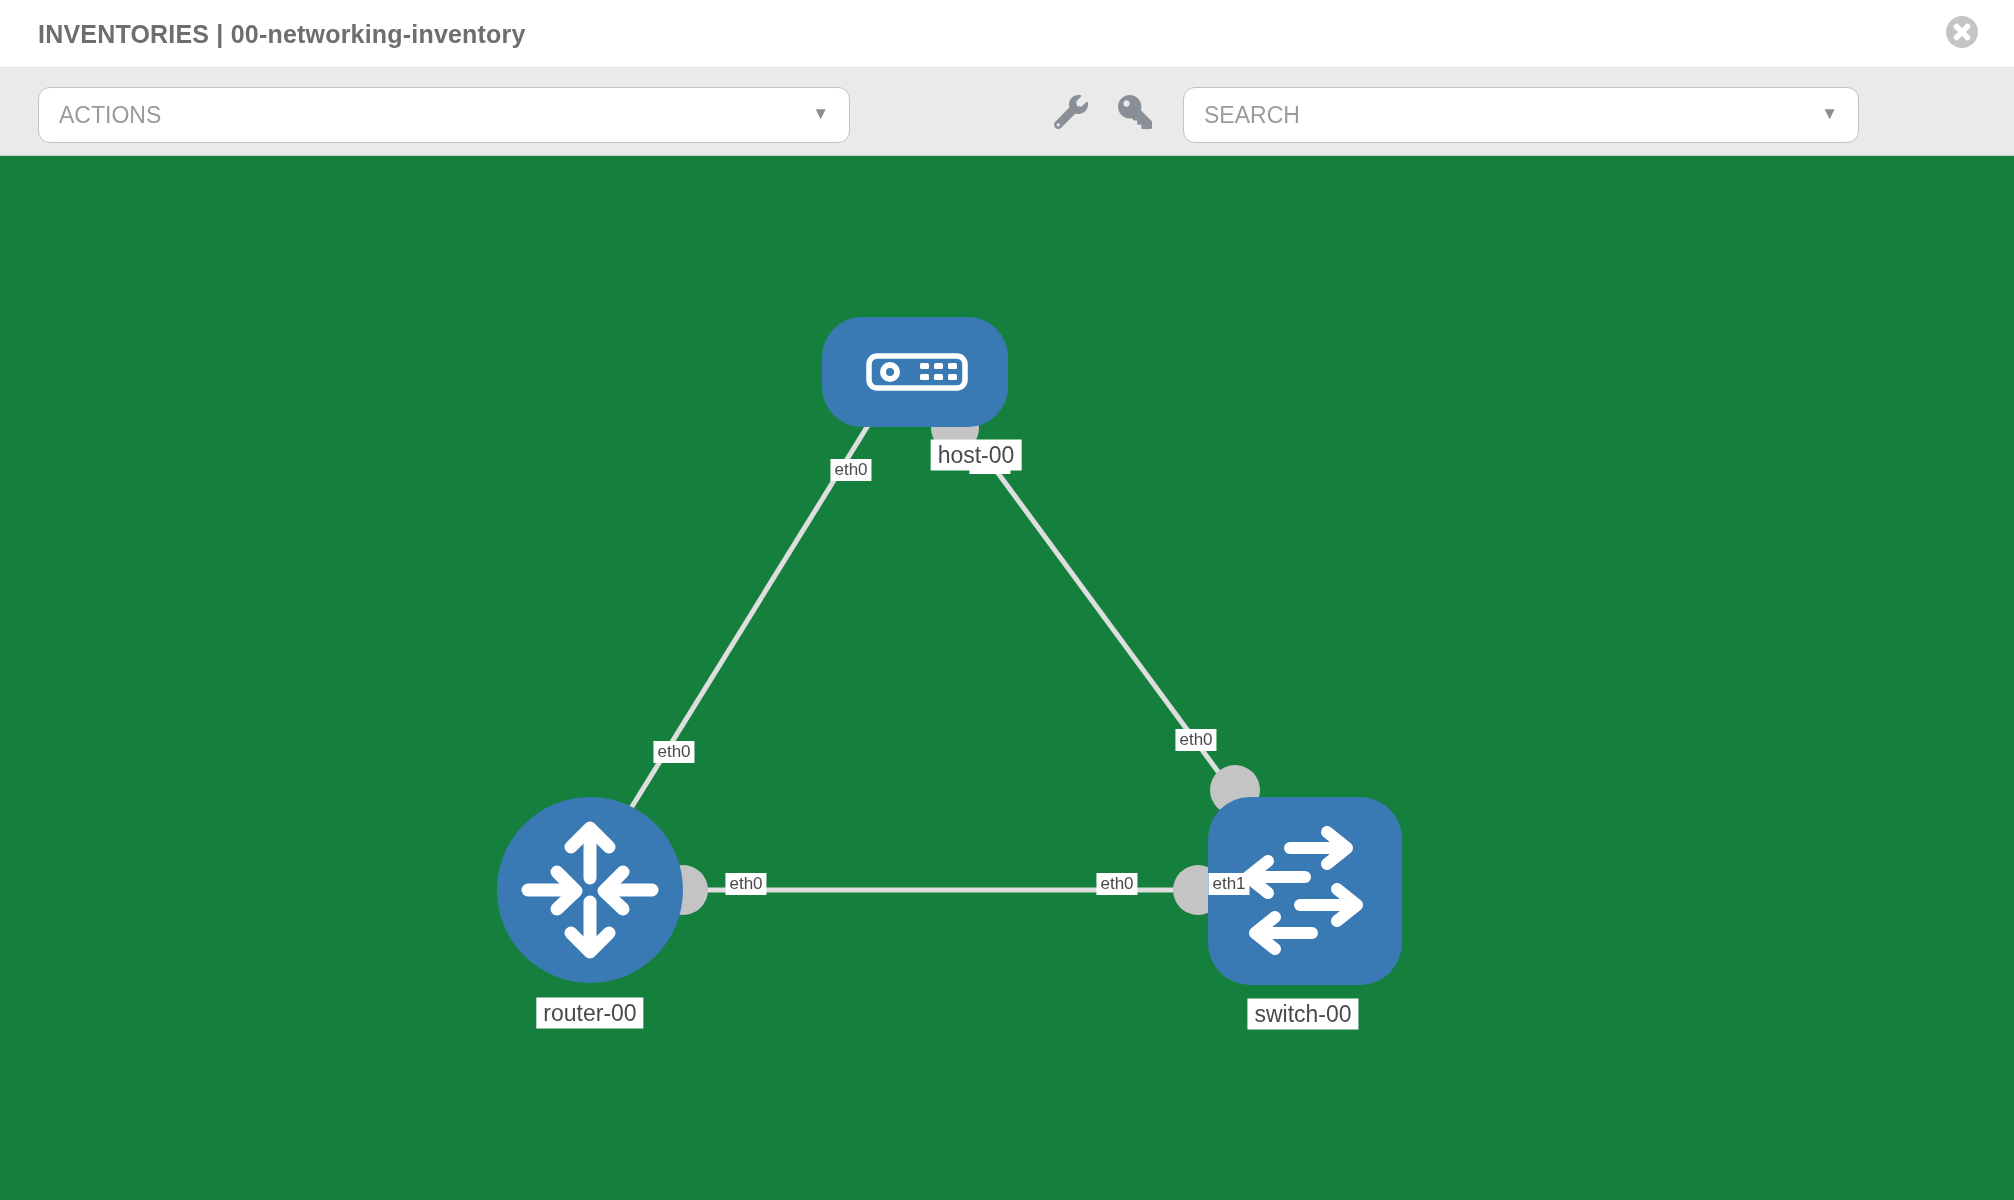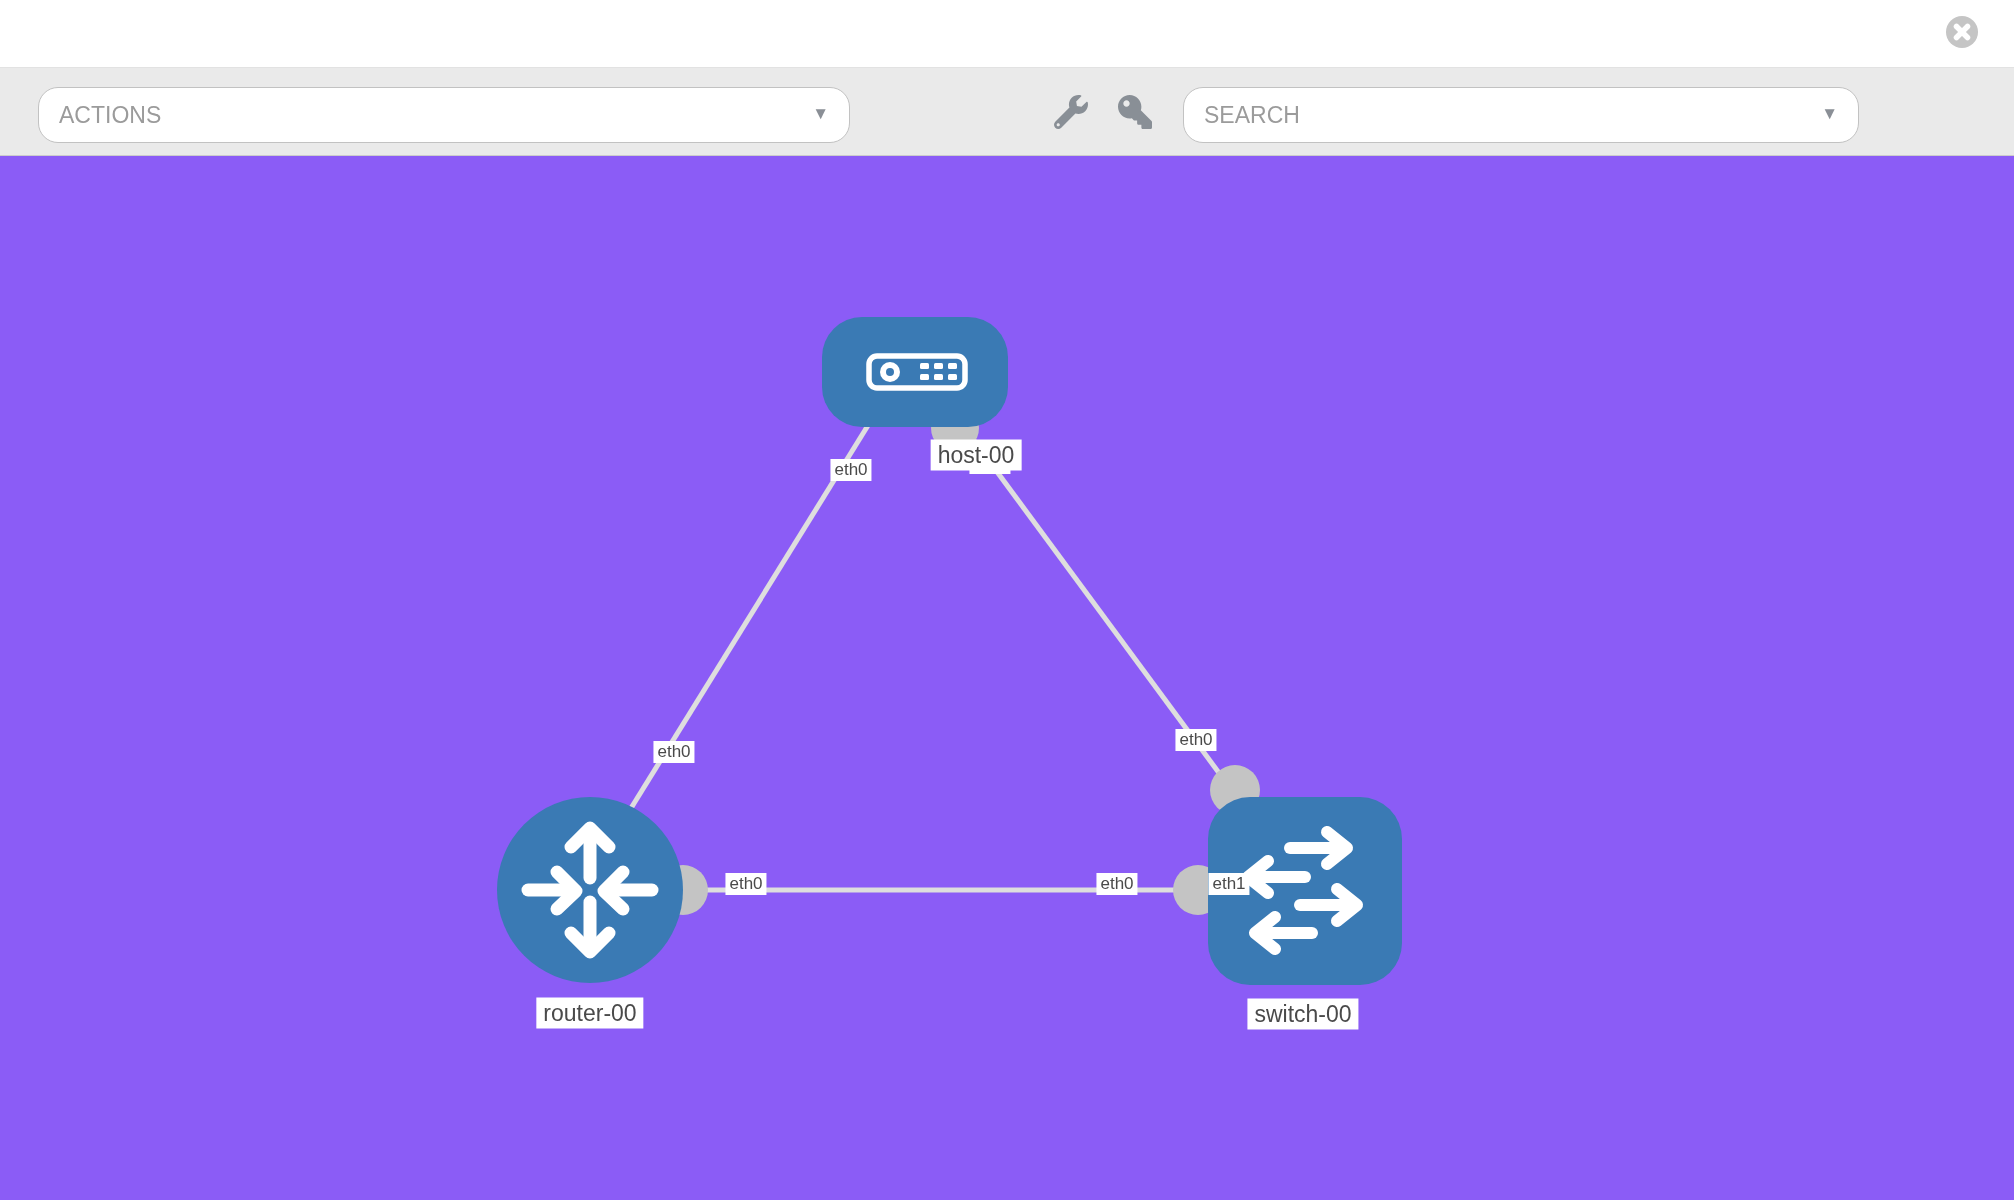--- a/index.html
+++ b/index.html
@@ -8,52 +8,53 @@
   .app { position:relative; width:2014px; height:1200px; overflow:hidden; background:#f6f6f6; }
 
   
   .titlebar { position:absolute; top:0; left:0; width:100%; height:68px; background:#ffffff; border-bottom:1px solid #e2e2e2; }
   .titlebar .title { position:absolute; left:38px; top:20px; font-size:25px; font-weight:bold; color:#6e6e6e; letter-spacing:0.2px; }
   .close-btn { position:absolute; left:1946px; top:16px; width:32px; height:32px; border-radius:50%; background:#c5c5c5; cursor:pointer; }
   .close-btn svg { position:absolute; left:0; top:0; }
 
   
   .toolbar { position:absolute; top:68px; left:0; width:100%; height:88px; background:#eaeaea; border-bottom:1px solid #cccccc; }
-  .select-box { position:absolute; top:19px; height:56px; background:#ffffff; border:1px solid #c2c2c2; border-radius:20px; cursor:pointer; }
+  .select-box { position:absolute; top:19px; height:56px; background:#ffffff; border:1px solid #c2c2c2; border-radius:12px; cursor:pointer; }
   .select-box .sel-label { position:absolute; left:20px; top:14px; font-size:23px; color:#9b9b9b; }
   .select-box .caret { position:absolute; right:20px; top:16px; font-size:17px; color:#8a8f96; }
   .actions-select { left:38px; width:812px; }
   .search-select { left:1183px; width:676px; }
   .tool-icon { position:absolute; top:13px; width:62px; height:62px; display:flex; align-items:center; justify-content:center; cursor:pointer; }
   .tool-icon svg { width:34px; height:34px; fill:#898f96; }
   .wrench-pos { left:1040px; }
   .key-pos { left:1104px; }
 
   
-  .canvas { position:absolute; top:156px; left:0; width:2014px; height:1044px; background:#8b5cf6; }
+  .canvas { position:absolute; top:156px; left:0; width:2014px; height:1044px; background:#15803d; }
   .graph-svg { position:absolute; left:0; top:0; }
 
   
   .node-label { position:absolute; transform:translate(-50%,-50%); background:#ffffff; color:#4a4a4a; font-size:23px; padding:2px 7px; white-space:nowrap; }
   .if-label { position:absolute; transform:translate(-50%,-50%); background:#ffffff; color:#4a4a4a; font-size:17px; padding:1px 4px; white-space:nowrap; }
 
   
   .zoom-panel { position:absolute; right:0; bottom:0; width:393px; height:117px; background:#ffffff; border-left:1px solid #b9b9b9; border-top:1px solid #b9b9b9; }
   .zoom-percent { position:absolute; left:69px; top:8px; width:268px; text-align:center; font-size:18px; color:#2e2e2e; }
   .zoom-minus { position:absolute; left:24px; top:28px; width:36px; height:44px; font-size:34px; font-weight:bold; color:#8a8f96; text-align:center; cursor:pointer; }
   .zoom-plus { position:absolute; left:342px; top:27px; width:36px; height:44px; font-size:34px; font-weight:bold; color:#8a8f96; text-align:center; cursor:pointer; }
   .zoom-track { position:absolute; left:69px; top:50px; width:268px; height:19px; background:#ffffff; border:2px solid #b3b3b3; border-radius:10px; cursor:pointer; }
   .zoom-thumb { position:absolute; left:224px; top:42px; width:35px; height:35px; border-radius:50%; background:#3a7ab4; cursor:grab; }
 </style>
 </head>
 <body>
 
 <div class="app">
 
   <div class="titlebar">
+    <div class="title">INVENTORIES | 00-networking-inventory</div>
     <div class="close-btn">
       <svg width="32" height="32" viewBox="0 0 32 32">
         <line x1="10.5" y1="10.5" x2="21.5" y2="21.5" stroke="#ffffff" stroke-width="5.5" stroke-linecap="round"></line>
         <line x1="21.5" y1="10.5" x2="10.5" y2="21.5" stroke="#ffffff" stroke-width="5.5" stroke-linecap="round"></line>
       </svg>
     </div>
   </div>
 
   <div class="toolbar">
     <div class="select-box actions-select">

